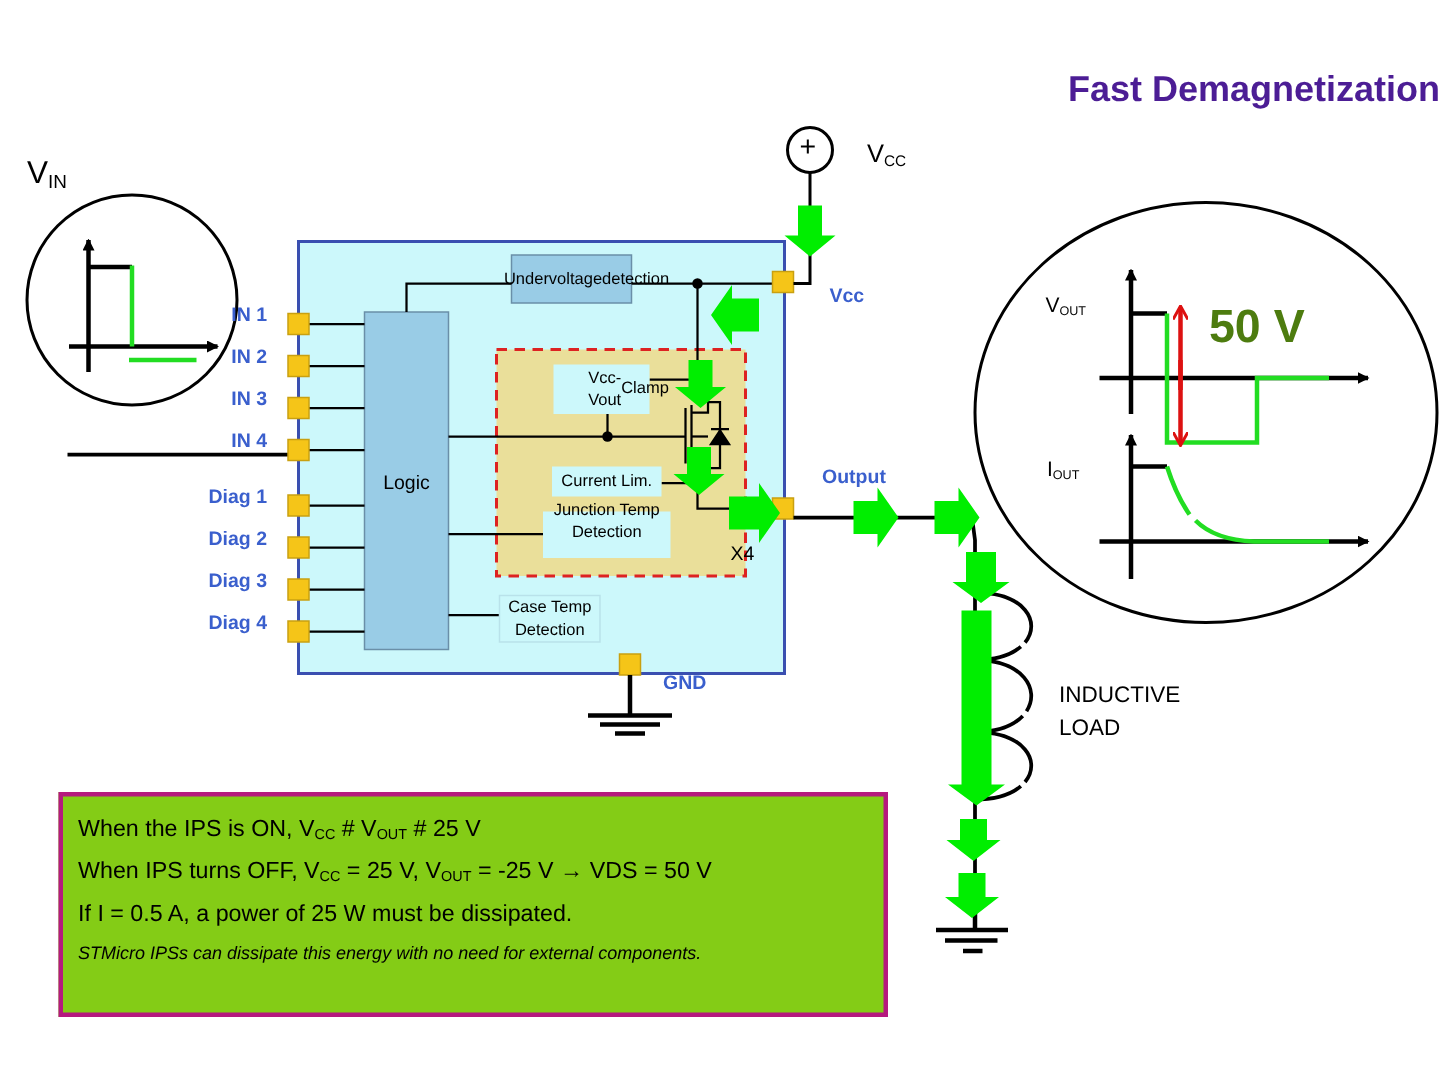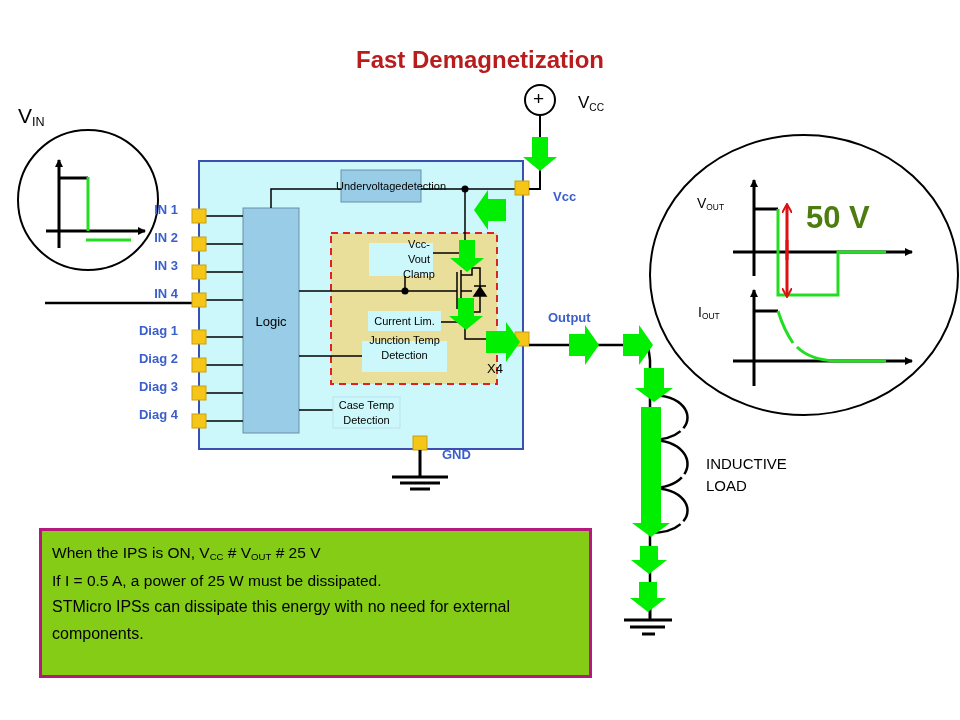--- a/index.html
+++ b/index.html
@@ -1,26 +1,26 @@
 <!DOCTYPE html>
 <html><head>
 <meta charset="utf-8">
 <style>
   html, body { margin: 0; padding: 0; background: #ffffff; }
   body { width: 960px; height: 720px; position: relative; overflow: hidden; font-family: "Liberation Sans", sans-serif; }
   #diagram { position: absolute; left: 0; top: 0; width: 960px; height: 720px; }
-  .title { position: absolute; left: 0; width: 960px; top: 46px; text-align: center; font-weight: bold; font-size: 24px; color: #b91c1c; }
+  .title { position: absolute; left: 0; width: 960px; top: 46px; text-align: right; font-weight: bold; font-size: 24px; color: #4c1d95; }
   .lbl { position: absolute; font-family: "Liberation Sans", sans-serif; color: #000; white-space: nowrap; }
   .lbl sub { font-size: 0.6em; vertical-align: -0.25em; }
   .pin { position: absolute; font-weight: bold; font-size: 13px; color: #3a5fcd; white-space: nowrap; }
   .blk { position: absolute; font-size: 11px; color: #000; text-align: center; line-height: 15px; display: flex; align-items: center; justify-content: center; box-sizing: border-box; }
   .note { position: absolute; left: 39px; top: 528px; width: 553px; height: 150px; border: 3px solid #b5197e; box-sizing: border-box; background: #84cc16; padding: 10px 10px 0 10px; }
   .note .line { font-size: 15.5px; line-height: 24px; color: #000; white-space: nowrap; }
   .note .line sub { font-size: 0.62em; vertical-align: -0.25em; }
-  .note .big { font-size: 16px; line-height: 27px; white-space: normal; }
+  .note .big { font-size: 12px; line-height: 27px; white-space: normal; font-style: italic; }
 </style>
 </head>
 <body>
 
 <svg id="diagram" viewBox="0 0 960 720" xmlns="http://www.w3.org/2000/svg">
   <defs>
     <marker id="arrowBlk" markerWidth="8" markerHeight="8" refX="7" refY="4" orient="auto" markerUnits="userSpaceOnUse">
       <path d="M0,0 L8,4 L0,8 Z" fill="#000"></path>
     </marker>
     <marker id="arrowRedEnd" markerWidth="10" markerHeight="10" refX="8" refY="5" orient="auto" markerUnits="userSpaceOnUse">
@@ -178,21 +178,21 @@
 
 <div class="pin" style="left:553px; top:189px;">Vcc</div>
 <div class="pin" style="left:548px; top:310px;">Output</div>
 <div class="pin" style="left:442px; top:447px;">GND</div>
 
 <div class="blk" style="left:243px; top:308px; width:56px; height:26px; font-size:13px;">Logic</div>
 <div class="blk" style="left:341px; top:170px; width:100px; height:32px; flex-direction:row;">
   <span>Undervoltage</span>
   <span>detection</span>
 </div>
-<div class="blk" style="left:369px; top:243px; width:64px; height:33px; flex-direction:column;padding-left:36px;">
+<div class="blk" style="left:369px; top:243px; width:64px; height:33px; padding-left:36px;">
   <span>Vcc-Vout</span>
   <span>Clamp</span>
 </div>
 <div class="blk" style="left:368px; top:311px; width:73px; height:20px;">Current Lim.</div>
 <div class="blk" style="left:362px; top:341px; width:85px; height:14px; flex-direction:column;">
   <span>Junction Temp</span>
   <span>Detection</span>
 </div>
 <div class="blk" style="left:333px; top:397px; width:67px; height:31px; flex-direction:column;">
   <span>Case Temp</span>
@@ -210,15 +210,18 @@
 
 <div class="lbl" style="left:706px; top:453px; font-size:15px; line-height:22px;">
   <div>INDUCTIVE</div>
   <div>LOAD</div>
 </div>
 
 <div class="note">
   <div class="line">
     <span>When the IPS is ON, V</span><sub>CC</sub><span> # V</span><sub>OUT</sub><span> # 25 V</span>
   </div>
+  <div class="line">
+    <span>When IPS turns OFF, V</span><sub>CC</sub><span> = 25 V, V</span><sub>OUT</sub><span> = -25 V → VDS = 50 V</span>
+  </div>
   <div class="line">If I = 0.5 A, a power of 25 W must be dissipated.</div>
   <div class="line big">STMicro IPSs can dissipate this energy with no need for external components.</div>
 </div>
 
 </body></html>

